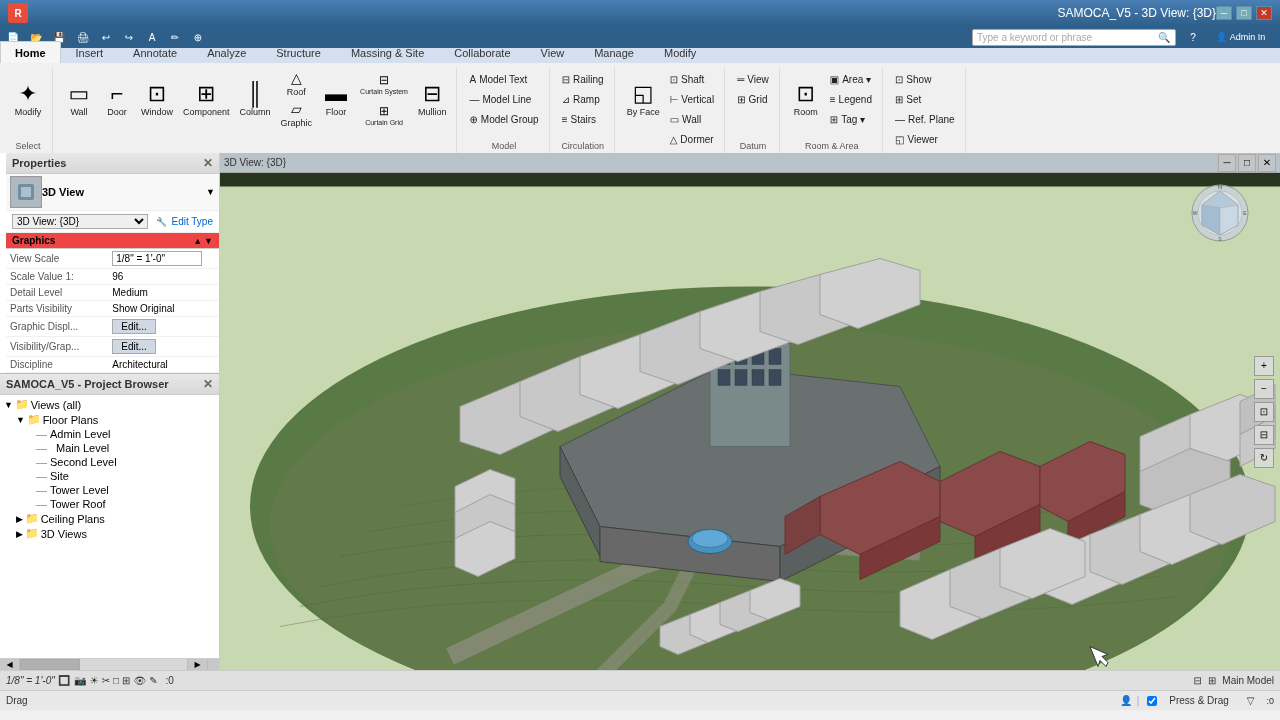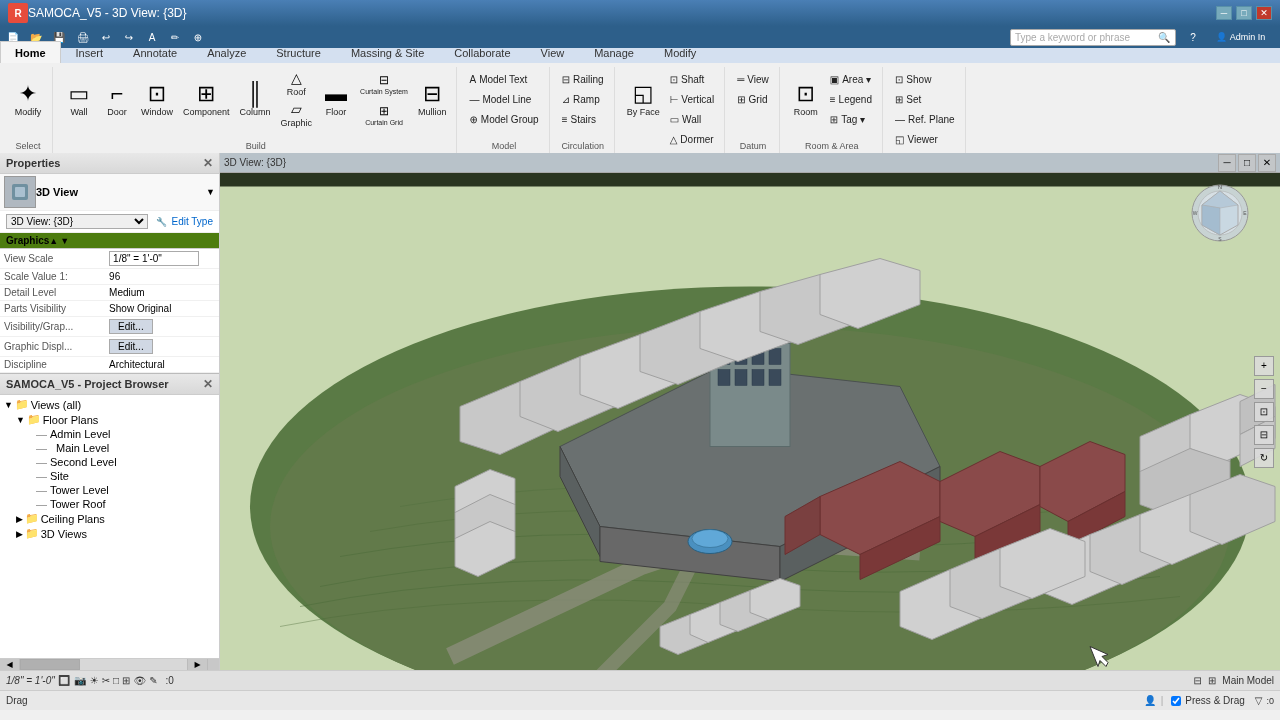--- a/index.html
+++ b/index.html
@@ -10,38 +10,38 @@
       height: 26px;
       background: linear-gradient(to bottom, #4a7fb5, #2d5f8a);
       display: flex;
       align-items: center;
       justify-content: space-between;
       padding: 0 8px;
       color: white;
       font-size: 12px;
     }
     #titlebar .title-left { display: flex; align-items: center; gap: 6px; }
-    #titlebar .title-center { flex: 1; text-align: left; }
+    #titlebar .title-center { flex: 1; text-align: right; }
     #titlebar .title-right { display: flex; align-items: center; gap: 4px; }
     .title-btn { width: 16px; height: 14px; background: #7ab; border: 1px solid #5890a8; display: flex; align-items: center; justify-content: center; font-size: 9px; cursor: pointer; color: white; }
     .title-btn.close { background: #c0392b; }
 
     
     #qat {
       height: 22px;
       background: #2d5f8a;
       display: flex;
       align-items: center;
       padding: 0 4px;
       gap: 3px;
     }
     .qat-btn { width: 20px; height: 18px; color: white; font-size: 10px; display: flex; align-items: center; justify-content: center; cursor: pointer; border-radius: 2px; }
     .qat-search {
       margin-left: auto;
-      width: 166px;
+      width: 204px;
       height: 17px;
       background: white;
       border: 1px solid #aaa;
       border-radius: 2px;
       display: flex;
       align-items: center;
       padding: 0 4px;
       font-size: 10px;
       color: #666;
     }
@@ -150,20 +150,21 @@
       font-weight: bold;
       color: #333;
     }
     .panel-header .panel-close { cursor: pointer; font-size: 12px; color: #666; }
 
     
     #properties-panel {
       background: #fff;
       border-bottom: 1px solid #bbb;
       flex-shrink: 0;
+      padding-left: 6px;
     }
 
     .prop-view-type {
       display: flex;
       align-items: center;
       gap: 4px;
       padding: 3px 6px;
       border-bottom: 1px solid #eee;
     }
     .prop-view-type select { font-size: 10px; flex: 1; }
@@ -228,21 +229,21 @@
       border-top: 1px solid #ccc;
       display: flex;
       align-items: center;
       padding: 0 6px;
       font-size: 10px;
       color: #333;
       gap: 8px;
     }
     .status-left { flex: 1; }
     .status-center { display: flex; align-items: center; gap: 4px; }
-    .status-right { display: flex; align-items: center; gap: 4px; margin-left: auto; }
+    .status-right { display: flex; align-items: center; gap: 12px; margin-left: auto; }
 
     
     #bottom-bar {
       height: 20px;
       background: #e0e0e0;
       border-top: 1px solid #ccc;
       display: flex;
       align-items: center;
       padding: 0 6px;
       font-size: 10px;
@@ -361,21 +362,20 @@
         <div class="ribbon-btn-large" style="height:30px;">
           <span class="icon" style="font-size:12px;">⊞</span>
           <span class="label" style="font-size:7px;">Curtain Grid</span>
         </div>
       </div>
       <div class="ribbon-btn-large">
         <span class="icon">⊟</span>
         <span class="label">Mullion</span>
       </div>
     </div>
-    <div class="ribbon-group-label">Build</div>
   </div>
 
   <div class="ribbon-group">
     <div class="ribbon-group-content">
       <div class="ribbon-col">
         <div class="ribbon-btn-small">
           <span>A</span>
           <span>Model Text</span>
         </div>
         <div class="ribbon-btn-small">
@@ -528,21 +528,21 @@
       </div>
 
       <div class="prop-view-type">
         <select style="font-size:10px;flex:1;border:1px solid #aaa;">
           <option>3D View: {3D}</option>
         </select>
         <span style="font-size:9px;margin-left:4px;">🔧</span>
         <span class="prop-edit-type">Edit Type</span>
       </div>
 
-      <div style="display:flex;align-items:center;justify-content:flex-start;background:#4d7c0f;padding:2px 6px;border-bottom:1px solid #ccc;">
+      <div style="display:flex;align-items:center;justify-content:space-between;background:#ef4444;padding:2px 6px;border-bottom:1px solid #ccc;">
         <span style="font-size:10px;font-weight:bold;">Graphics</span>
         <div style="display:flex;gap:2px;">
           <div style="cursor:pointer;font-size:9px;">▲</div>
           <div style="cursor:pointer;font-size:9px;">▼</div>
         </div>
       </div>
 
       <table class="prop-table">
         <tbody>
             <tr>
@@ -557,27 +557,27 @@
         </tr>
         <tr>
           <td>Detail Level</td>
           <td>Medium</td>
         </tr>
         <tr>
           <td>Parts Visibility</td>
           <td>Show Original</td>
         </tr>
         <tr>
-          <td>Visibility/Grap...</td>
+          <td>Graphic Displ...</td>
           <td>
             <button class="prop-edit-btn">Edit...</button>
           </td>
         </tr>
         <tr>
-          <td>Graphic Displ...</td>
+          <td>Visibility/Grap...</td>
           <td>
             <button class="prop-edit-btn">Edit...</button>
           </td>
         </tr>
         <tr>
           <td>Discipline</td>
           <td>Architectural</td>
         </tr>
       </tbody>
         </table>

